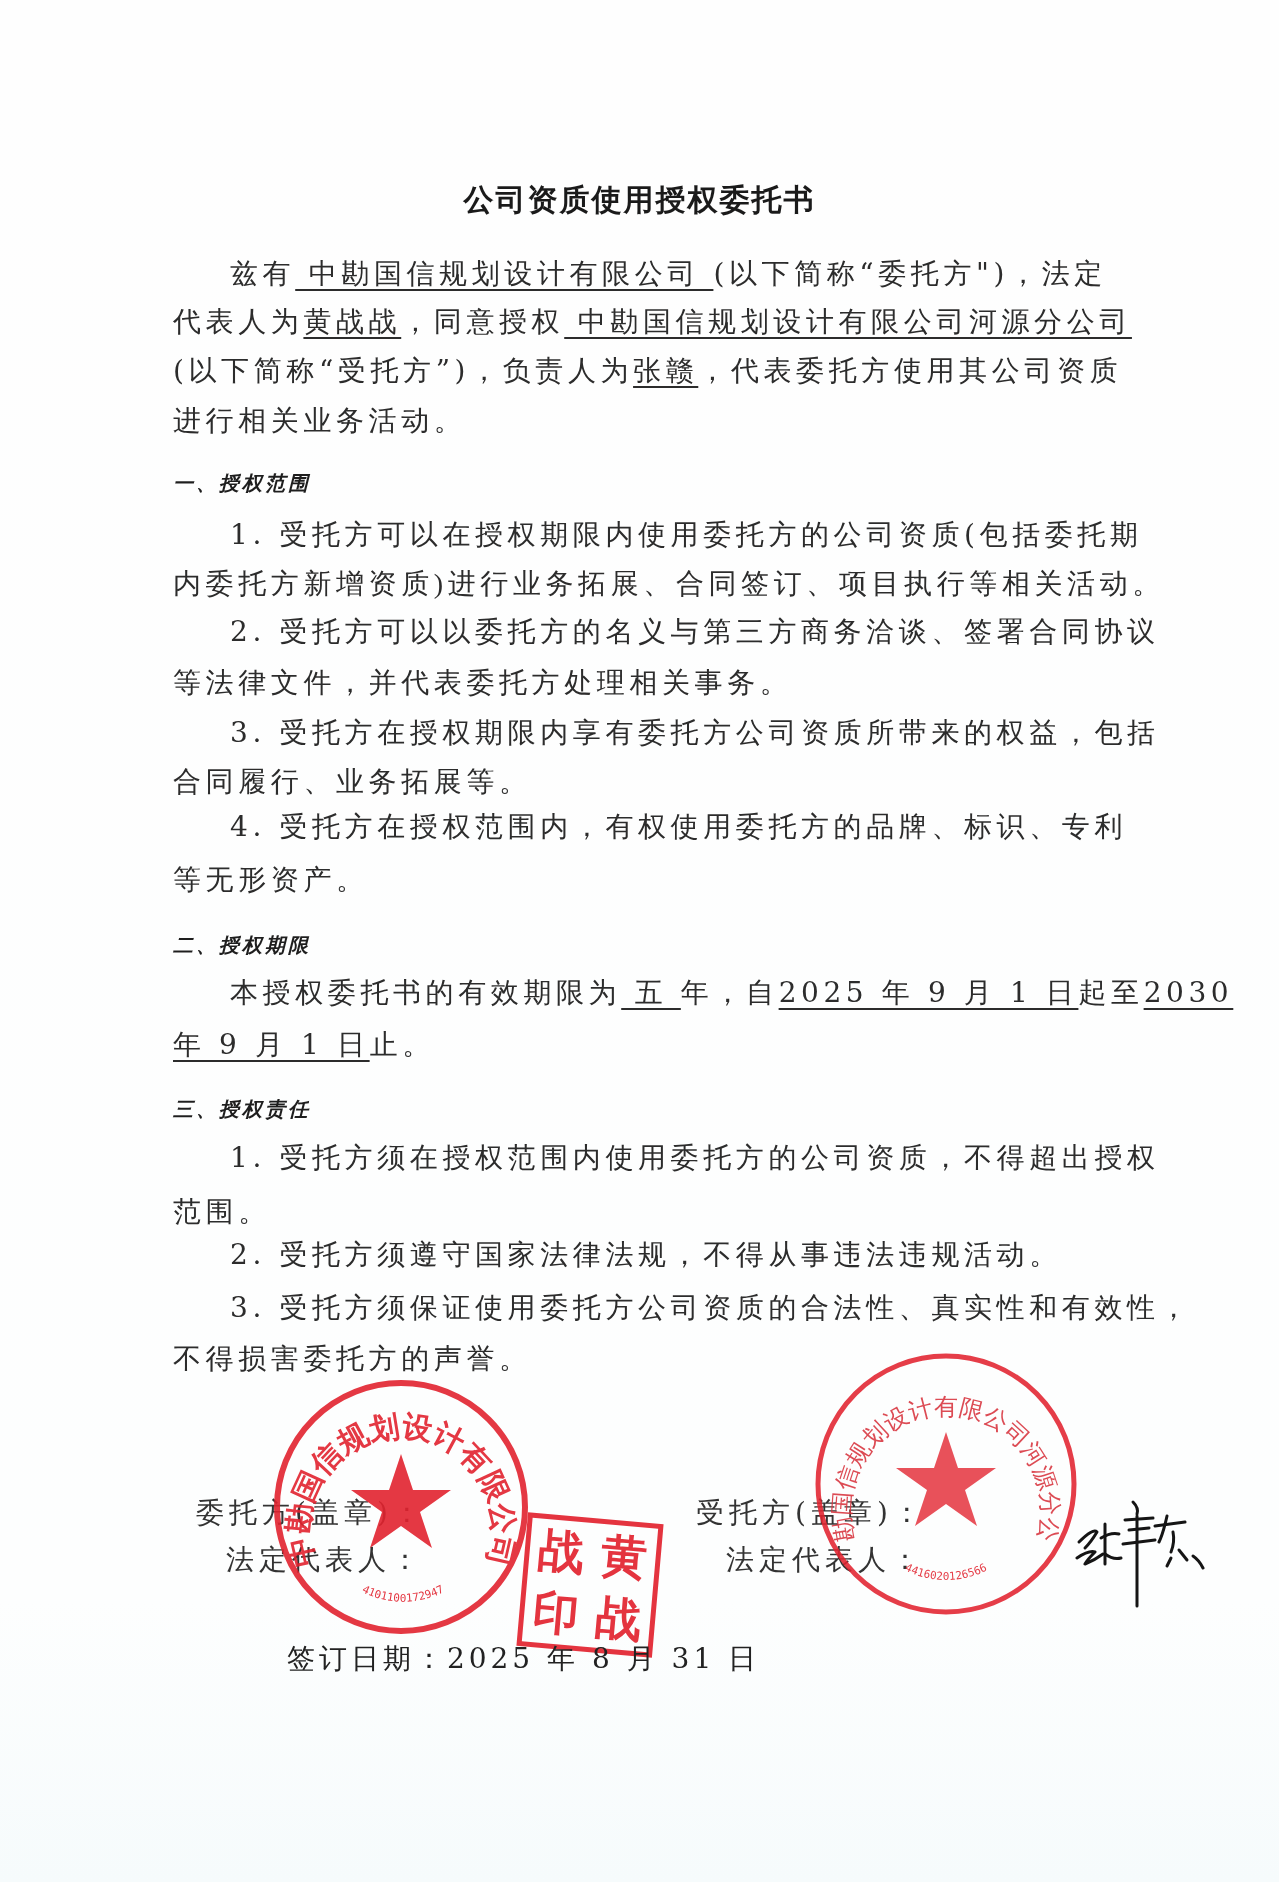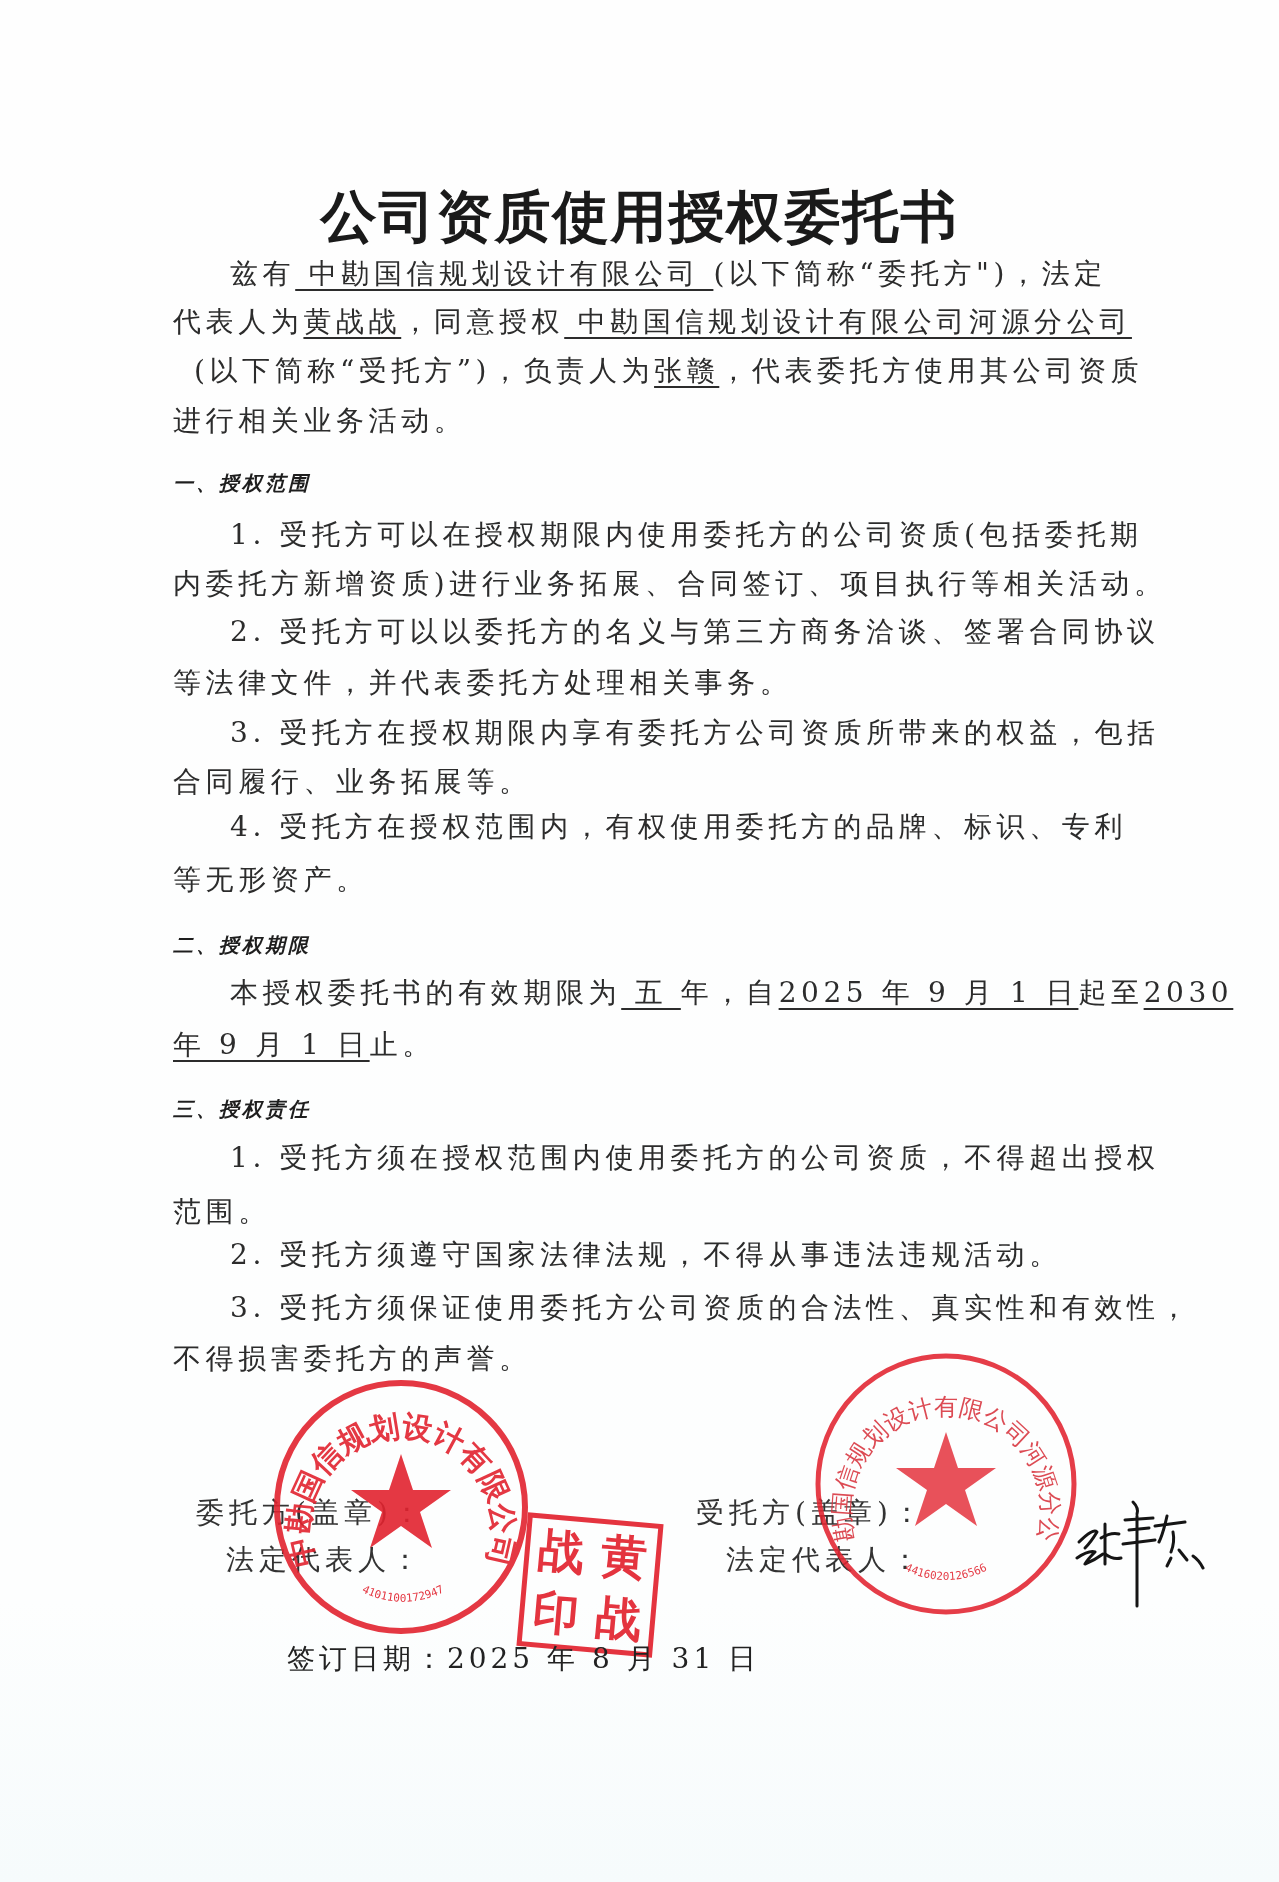--- a/index.html
+++ b/index.html
@@ -6,21 +6,21 @@
   body {
     width: 1279px; height: 1882px; position: relative; overflow: hidden;
     background: #fdfefe;
     font-family: "DejaVu Serif", "Liberation Serif", serif;
     color: #2a2a2a;
   }
   .page { position: absolute; inset: 0; background: linear-gradient(180deg,#fefefe 0%,#fdfefe 85%,#f6fbfc 100%); }
   .title {
     position: absolute; left: 0; width: 1279px; top: 180px; text-align: center;
     font-family: "DejaVu Sans", "Liberation Sans", sans-serif;
-    font-size: 56px; font-weight: bold; letter-spacing: 2px; color: #1a1a1a;
+    font-size: 30px; font-weight: bold; letter-spacing: 2px; color: #1a1a1a;
   }
   .line {
     position: absolute; left: 173px; width: 910px;
     font-size: 28px; letter-spacing: 4.6px; white-space: nowrap; line-height: 34px;
     color: #2c2c2c;
   }
   .line.indent { left: 230px; width: 853px; }
   .heading {
     position: absolute; left: 173px; font-size: 20px; font-weight: bold;
     font-family: "DejaVu Sans", "Liberation Sans", sans-serif; letter-spacing: 3px; color: #1e1e1e; font-style: italic;
@@ -37,28 +37,28 @@
 <div class="page">
 
   <div class="title">公司资质使用授权委托书</div>
 
   <div class="line indent" style="top:257px;">
     <span>兹有</span><span class="u"> 中勘国信规划设计有限公司 </span><span>(以下简称“委托方")，法定</span>
   </div>
   <div class="line" style="top:305px;">
     <span>代表人为</span><span class="u">黄战战</span><span>，同意授权</span><span class="u"> 中勘国信规划设计有限公司河源分公司</span>
   </div>
-  <div class="line" style="top:354px;margin-left:21px;">
+  <div class="line" style="top:354px;">
     <span>(以下简称“受托方”)，负责人为</span><span class="u">张赣</span><span>，代表委托方使用其公司资质</span>
   </div>
   <div class="line" style="top:404px;">进行相关业务活动。</div>
 
   <div class="heading" style="top:470px;">一、授权范围</div>
   <div class="line indent" style="top:518px;">1. 受托方可以在授权期限内使用委托方的公司资质(包括委托期</div>
-  <div class="line" style="top:567px;">内委托方新增资质)进行业务拓展、合同签订、项目执行等相关活动。</div>
+  <div class="line" style="top:567px;font-family:Liberation Serif, serif;">内委托方新增资质)进行业务拓展、合同签订、项目执行等相关活动。</div>
   <div class="line indent" style="top:615px;">2. 受托方可以以委托方的名义与第三方商务洽谈、签署合同协议</div>
   <div class="line" style="top:666px;">等法律文件，并代表委托方处理相关事务。</div>
   <div class="line indent" style="top:716px;">3. 受托方在授权期限内享有委托方公司资质所带来的权益，包括</div>
   <div class="line" style="top:765px;">合同履行、业务拓展等。</div>
   <div class="line indent" style="top:810px;">4. 受托方在授权范围内，有权使用委托方的品牌、标识、专利</div>
   <div class="line" style="top:863px;">等无形资产。</div>
 
   <div class="heading" style="top:932px;">二、授权期限</div>
   <div class="line indent" style="top:976px;">
     <span>本授权委托书的有效期限为</span><span class="u"> 五 </span><span>年，自</span><span class="u">2025 年 9 月 1 日</span><span>起至</span><span class="u">2030</span>

